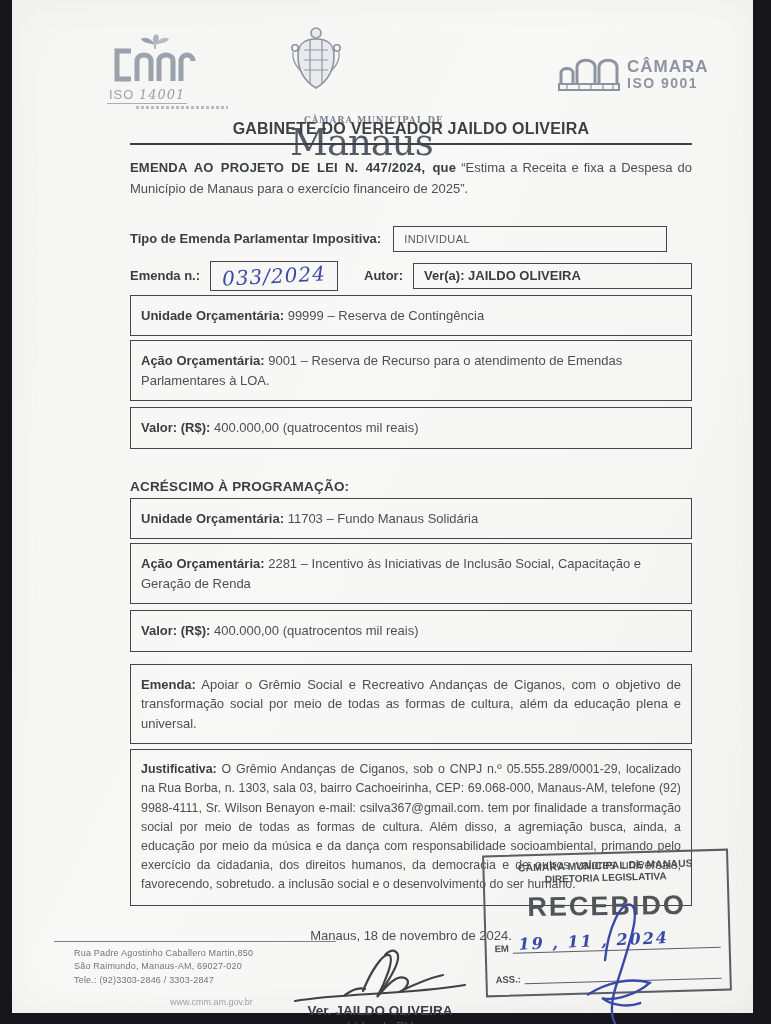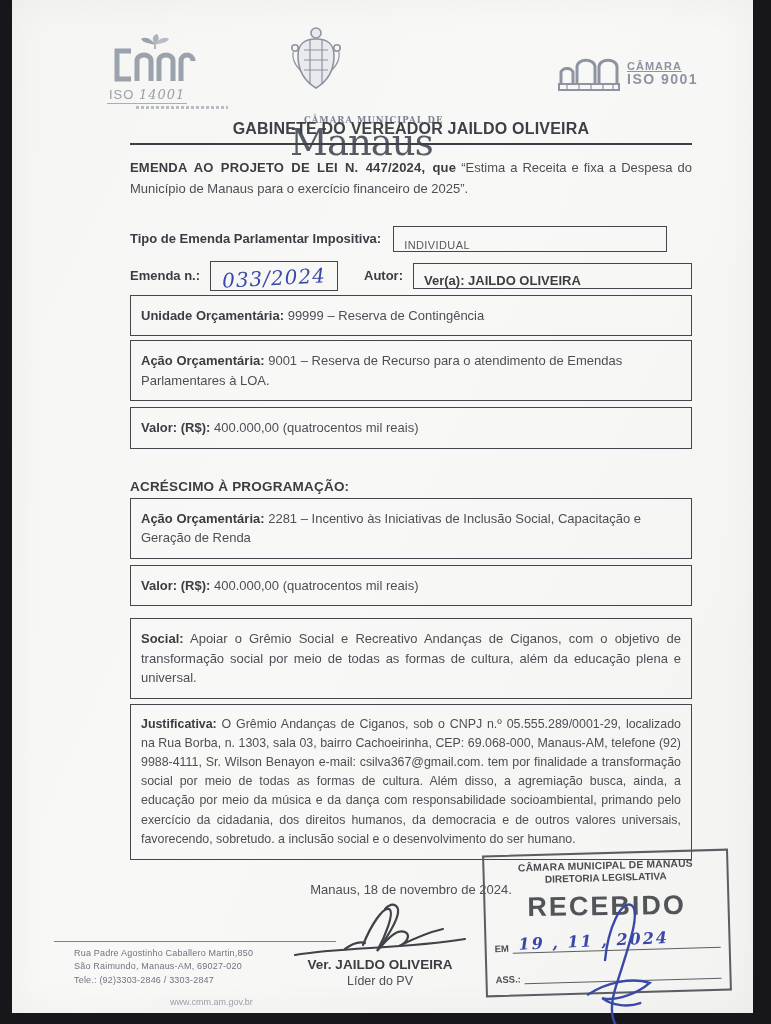--- a/index.html
+++ b/index.html
@@ -21,33 +21,33 @@
   .logo-left .iso-line em{font-family:"DejaVu Serif",serif;font-style:italic;}
   .microtext{width:92px;height:3px;margin:2px auto 0 auto;
      background:repeating-linear-gradient(90deg,#b8bcc4 0 3px,transparent 3px 5px);}
   .logo-center{position:absolute;left:278px;top:26px;width:230px;display:flex;gap:24px;flex-direction:column;}
   .logo-center .crest{flex:0 0 auto;}
   .lc-text{display:flex;flex-direction:column;line-height:1;}
   .lc-small{font-family:"DejaVu Serif",serif;font-size:8.5px;letter-spacing:1px;color:#7c8290;font-weight:bold;margin-left:14px;}
   .lc-big{font-family:"DejaVu Serif",serif;font-size:37px;color:#555b66;letter-spacing:-1px;margin-top:-1px;}
   .logo-right{position:absolute;left:545px;top:55px;display:flex;align-items:center;gap:6px;color:#8d93a0;}
   .lr-text{line-height:1.05;font-weight:bold;}
-  .lr-l1{font-size:11px;letter-spacing:1px;text-decoration:underline;}
+  .lr-l1{font-size:17px;letter-spacing:1px;}
   .lr-l2{font-size:14px;letter-spacing:1.5px;}
   
   .content{position:absolute;left:118px;top:0;width:562px;}
   .office-title{margin-top:120px;text-align:center;font-weight:bold;font-size:16px;color:#3d4045;letter-spacing:.2px;}
   .office-rule{border:none;border-bottom:2px solid #3c3f44;margin:5px 0 0 0;}
   .intro{font-size:13px;line-height:1.6;text-align:justify;color:#4c4f54;}
   .intro b{color:#3a3d42;letter-spacing:.2px;word-spacing:2px;}
   
   .form-row{display:flex;align-items:center;margin-top:26px;font-size:13px;color:#3a3d42;}
   .form-row.second{margin-top:9px;}
   .flabel{font-weight:bold;white-space:nowrap;}
-  .fbox{border:1.5px solid #43464a;background:transparent;display:flex;align-items:flex-end;padding:0 10px;}
+  .fbox{border:1.5px solid #43464a;background:transparent;display:flex;align-items:center;padding:0 10px;}
   .box-tipo{margin-left:12px;width:252px;height:24px;font-size:11px;color:#55585c;letter-spacing:.4px;}
   .box-emenda{margin-left:10px;width:108px;height:28px;justify-content:center;overflow:visible;}
   .box-autor{margin-left:10px;width:262px;height:24px;font-weight:bold;}
   .autor-label{margin-left:26px;}
   .hand{font-family:"DejaVu Serif",serif;font-style:italic;color:#3a49a8;display:inline-block;transform:rotate(-3deg);}
   .hand-emenda{font-size:20px;letter-spacing:1px;}
   
   .section-title{margin-top:36px;font-weight:bold;font-size:13.5px;color:#3a3d42;letter-spacing:.2px;}
   .trow{border:1.5px solid #43464a;margin-top:4px;padding:10px 10px;font-size:13px;line-height:1.5;color:#4c4f54;text-align:left;}
   .trow b{color:#3a3d42;}
@@ -160,24 +160,25 @@
       <span class="fbox box-autor">
           <span>Ver(a): JAILDO OLIVEIRA</span>
         </span>
     </div>
 
     <div class="trow"><b>Unidade Orçamentária:</b><span> 99999 – Reserva de Contingência</span></div>
     <div class="trow"><b>Ação Orçamentária:</b><span> 9001 – Reserva de Recurso para o atendimento de Emendas Parlamentares à LOA.</span></div>
     <div class="trow gap"><b>Valor: (R$):</b><span> 400.000,00 (quatrocentos mil reais)</span></div>
 
     <div class="section-title sec2">ACRÉSCIMO À PROGRAMAÇÃO:</div>
+    <div class="trow"><b>Unidade Orçamentária:</b><span> 11703 – Fundo Manaus Solidária</span></div>
     <div class="trow"><b>Ação Orçamentária:</b><span> 2281 – Incentivo às Iniciativas de Inclusão Social, Capacitação e Geração de Renda</span></div>
     <div class="trow gap"><b>Valor: (R$):</b><span> 400.000,00 (quatrocentos mil reais)</span></div>
 
-    <div class="trow obj-box"><b>Social:</b><span> Apoiar o Grêmio Social e Recreativo Andanças de Ciganos, com o objetivo de transformação social por meio de todas as formas de cultura, além da educação plena e universal.</span></div>
+    <div class="trow obj-box"><b>Emenda:</b><span> Apoiar o Grêmio Social e Recreativo Andanças de Ciganos, com o objetivo de transformação social por meio de todas as formas de cultura, além da educação plena e universal.</span></div>
 
     <div class="trow just-box"><b>Justificativa:</b><span> O Grêmio Andanças de Ciganos, sob o CNPJ n.º 05.555.289/0001-29, localizado na Rua Borba, n. 1303, sala 03, bairro Cachoeirinha, CEP: 69.068-000, Manaus-AM, telefone (92) 9988-4111, Sr. Wilson Benayon e-mail: csilva367@gmail.com. tem por finalidade a transformação social por meio de todas as formas de cultura. Além disso, a agremiação busca, ainda, a educação por meio da música e da dança com responsabilidade socioambiental, primando pelo exercício da cidadania, dos direitos humanos, da democracia e de outros valores universais, favorecendo, sobretudo. a inclusão social e o desenvolvimento do ser humano.</span></div>
 
     <div class="date-line">Manaus, 18 de novembro de 2024.</div>
 
     <div class="sig-block">
       <svg class="sig-svg" width="190" height="72" viewBox="0 0 190 72">
         <g stroke="#3f4247" fill="none" stroke-width="2.2" stroke-linecap="round">
           <path d="M10,56 C55,48 120,50 180,40"></path>
           <path d="M78,46 C86,26 98,8 104,10 C110,13 100,38 92,52 C104,38 112,30 120,33 C126,36 122,44 114,47 C126,41 140,34 158,30"></path>

